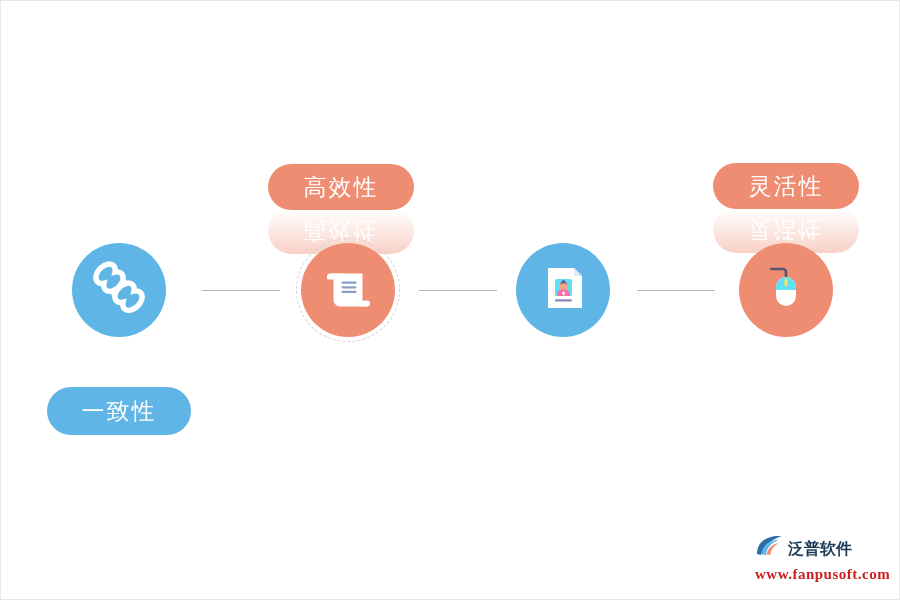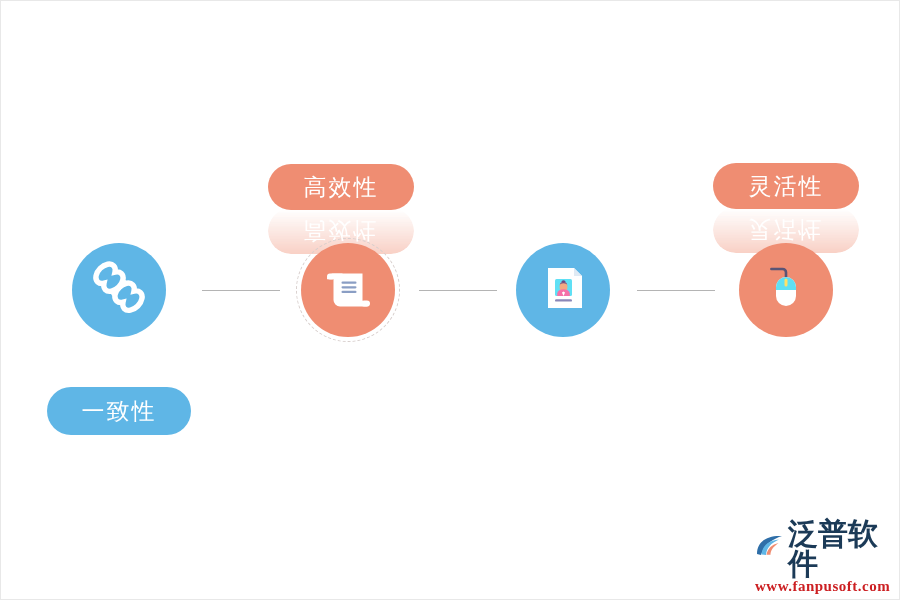--- a/index.html
+++ b/index.html
@@ -100,33 +100,33 @@
     width: 130px;
     height: 52px;
   }
   .logo-row {
     display: flex;
     align-items: center;
     height: 32px;
   }
   .logo-text {
     font-family: "DejaVu Sans", "Liberation Sans", sans-serif;
-    font-size: 30px;
+    font-size: 16px;
     font-weight: bold;
     color: #1b3a57;
     letter-spacing: 0px;
     line-height: 1;
   }
   .logo-url {
     font-family: "Liberation Serif", "DejaVu Serif", serif;
     font-size: 15px;
     font-weight: bold;
     color: #cc1f22;
     letter-spacing: 0.5px;
-    margin-top: 13px;
+    margin-top: 1px;
     text-align: right;
   }
 </style>
 </head>
 <body>
 
 <div id="canvas">
 
   <div class="connector" style="left:201px; top:289px; width:78px;"></div>
   <div class="connector" style="left:418px; top:289px; width:78px;"></div>

